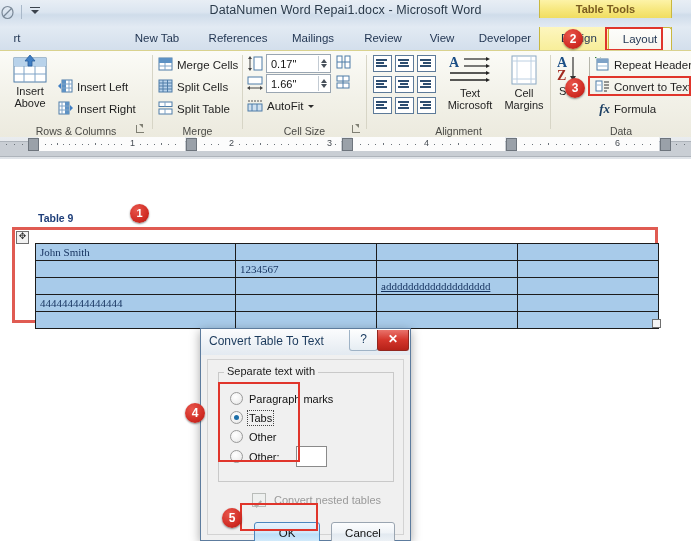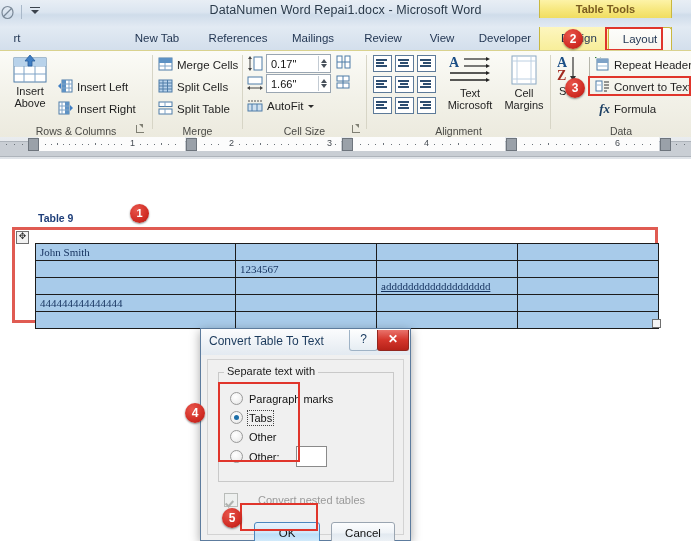--- a/index.html
+++ b/index.html
@@ -204,21 +204,21 @@
   }
   .radio.on:after{
     content:"";position:absolute;left:2.5px;top:2.5px;width:5px;height:5px;border-radius:50%;
     background:#1c6ea8;
   }
   .radio-lbl{font-size:11px;color:#111;}
   .focus-ring{outline:1px dotted #444;outline-offset:1px;}
   .other-input{
     position:absolute;width:25px;height:17px;background:#fff;border:1px solid #8a8a8a;
   }
-  .chk-row{position:absolute;display:flex;align-items:center;gap:20px;}
+  .chk-row{position:absolute;display:flex;align-items:center;gap:8px;margin-left:28px;}
   .chkbox{
     width:12px;height:12px;background:#eef0ef;border:1px solid #b9bcb9;position:relative;flex:none;
   }
   .chkbox:after{
     content:"";position:absolute;left:2px;top:5px;width:3px;height:6px;
     border:solid #b0b3b0;border-width:0 2px 2px 0;transform:rotate(42deg);
   }
   .chk-lbl{font-size:11px;color:#9a9a9a;}
   .dlg-btn{
     position:absolute;height:22px;border:1px solid #9aa5b1;border-radius:3px;

